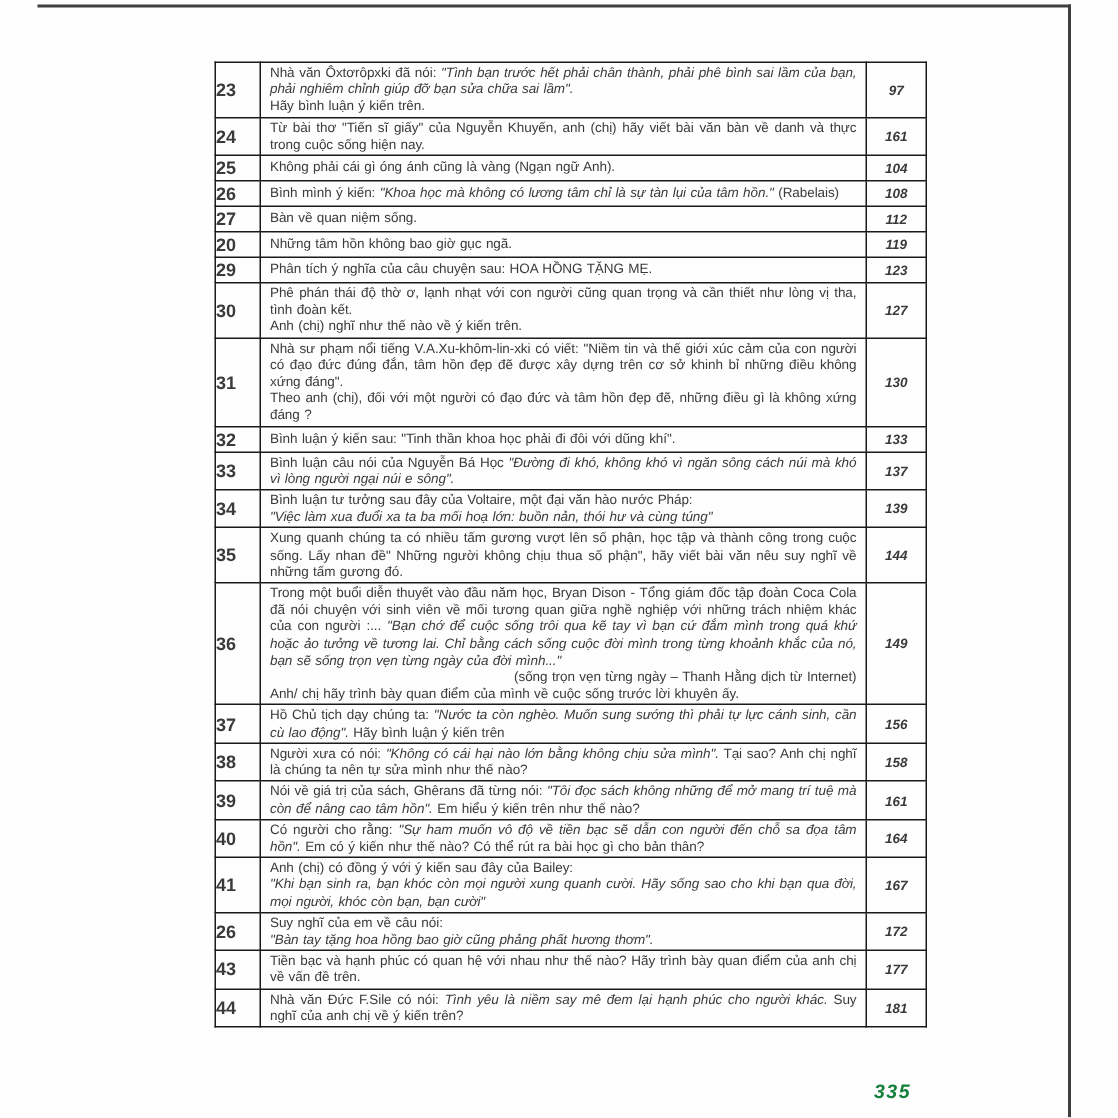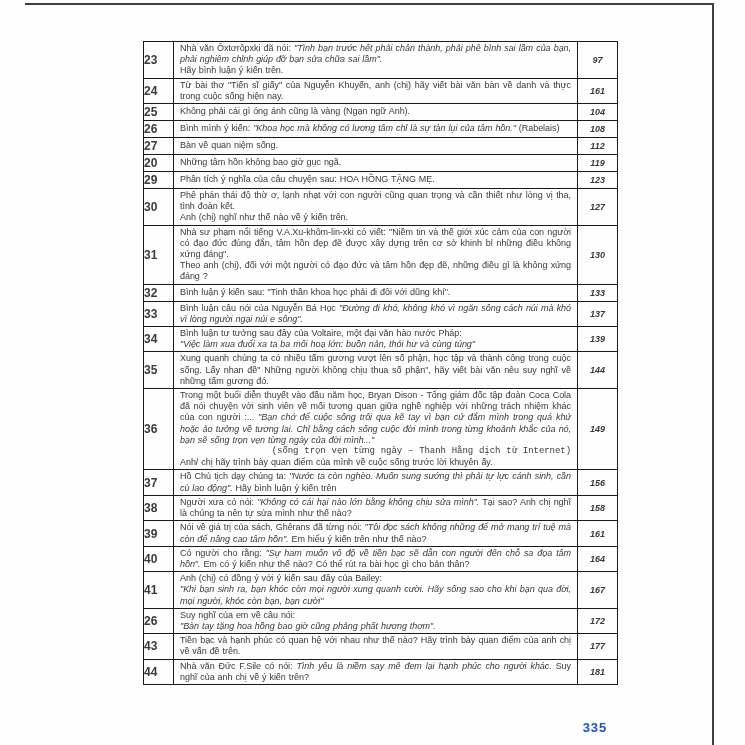--- a/index.html
+++ b/index.html
@@ -68,35 +68,35 @@
   .para {
     font-size: 9px;
     line-height: 11.2px;
     letter-spacing: -0.05px;
     text-align: justify;
     text-justify: inter-word;
     word-spacing: 0.5px;
   }
   .para.align-right {
     text-align: right;
-    font-family: Liberation Mono, monospace;
   }
   .it {
     font-style: italic;
   }
   .page-number {
     position: absolute;
     left: 575px;
     top: 720px;
     width: 40px;
     text-align: center;
     font-size: 13px;
     font-weight: bold;
-    color: #1d4ed8;
+    color: #15803d;
     letter-spacing: 1px;
+    font-style: italic;
   }
 </style>
 </head>
 <body>
 
 <div class="page">
   <div class="top-rule"></div>
   <div class="right-rule"></div>
 
   <table class="toc">

